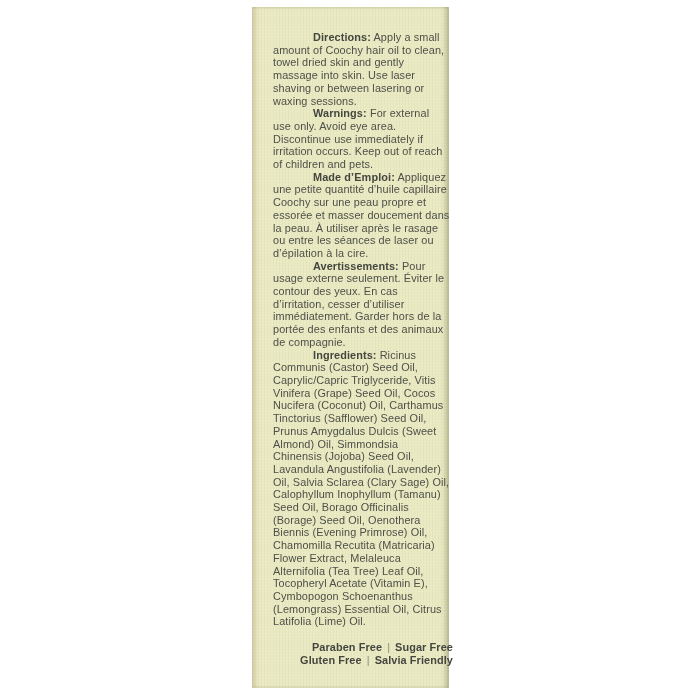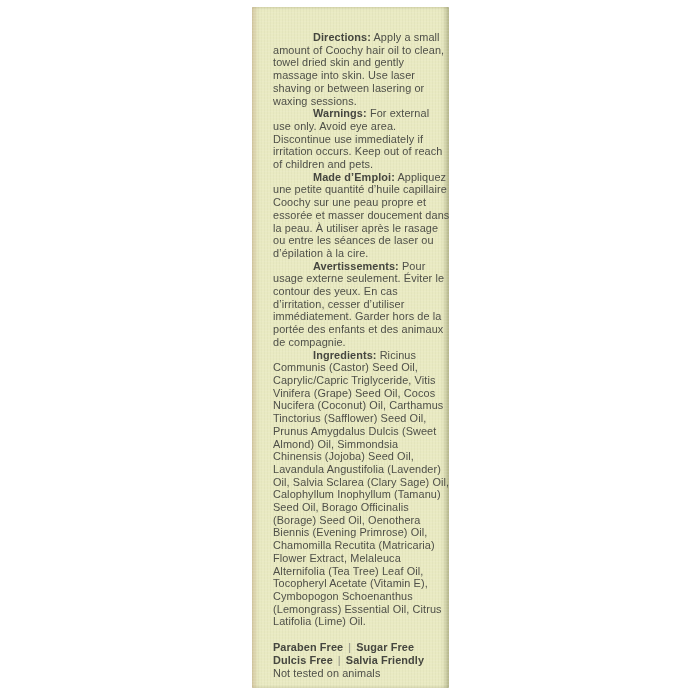--- a/index.html
+++ b/index.html
@@ -65,20 +65,21 @@
     margin-top: 13px;
     width: 180px;
     font-size: 10.9px;
     line-height: 13.2px;
     letter-spacing: 0.1px;
     color: var(--text, #4e4f48);
   }
   .claims .claim-row {
     font-weight: 700;
     color: var(--heading, #45463f);
+    text-align: right;
   }
   .claims .pipe {
     font-weight: 400;
     color: var(--separator, #8f9083);
     padding: 0 5px;
   }
   .claims .claim-plain {
     font-weight: 400;
   }
 </style>
@@ -94,19 +95,18 @@
       <p class="section"><b>Warnings:</b><span> For external use only. Avoid eye area. Discontinue use immediately if irritation occurs. Keep out of reach of children and pets.</span></p>
 
       <p class="section"><b>Made d’Emploi:</b><span> Appliquez une petite quantité d’huile capillaire Coochy sur une peau propre et essorée et masser doucement dans la peau. À utiliser après le rasage ou entre les séances de laser ou d’épilation à la cire.</span></p>
 
       <p class="section"><b>Avertissements:</b><span> Pour usage externe seulement. Éviter le contour des yeux. En cas d’irritation, cesser d’utiliser immédiatement. Garder hors de la portée des enfants et des animaux de compagnie.</span></p>
 
       <p class="section"><b>Ingredients:</b><span> Ricinus Communis (Castor) Seed Oil, Caprylic/Capric Triglyceride, Vitis Vinifera (Grape) Seed Oil, Cocos Nucifera (Coconut) Oil, Carthamus Tinctorius (Safflower) Seed Oil, Prunus Amygdalus Dulcis (Sweet Almond) Oil, Simmondsia Chinensis (Jojoba) Seed Oil, Lavandula Angustifolia (Lavender) Oil, Salvia Sclarea (Clary Sage) Oil, Calophyllum Inophyllum (Tamanu) Seed Oil, Borago Officinalis (Borage) Seed Oil, Oenothera Biennis (Evening Primrose) Oil, Chamomilla Recutita (Matricaria) Flower Extract, Melaleuca Alternifolia (Tea Tree) Leaf Oil, Tocopheryl Acetate (Vitamin E), Cymbopogon Schoenanthus (Lemongrass) Essential Oil, Citrus Latifolia (Lime) Oil.</span></p>
 
       <div class="claims">
         <div class="claim-row"><span>Paraben Free</span><span class="pipe">|</span><span>Sugar Free</span></div>
-        <div class="claim-row"><span>Dulcis Free</span><span class="pipe">|</span><span>Salvia Friendly</span></div>
-        <div class="claim-plain">Not tested on animals</div>
+        <div class="claim-row"><span>Gluten Free</span><span class="pipe">|</span><span>Salvia Friendly</span></div>
       </div>
 
     </div>
   </div>
 </div>
 
 </body></html>

